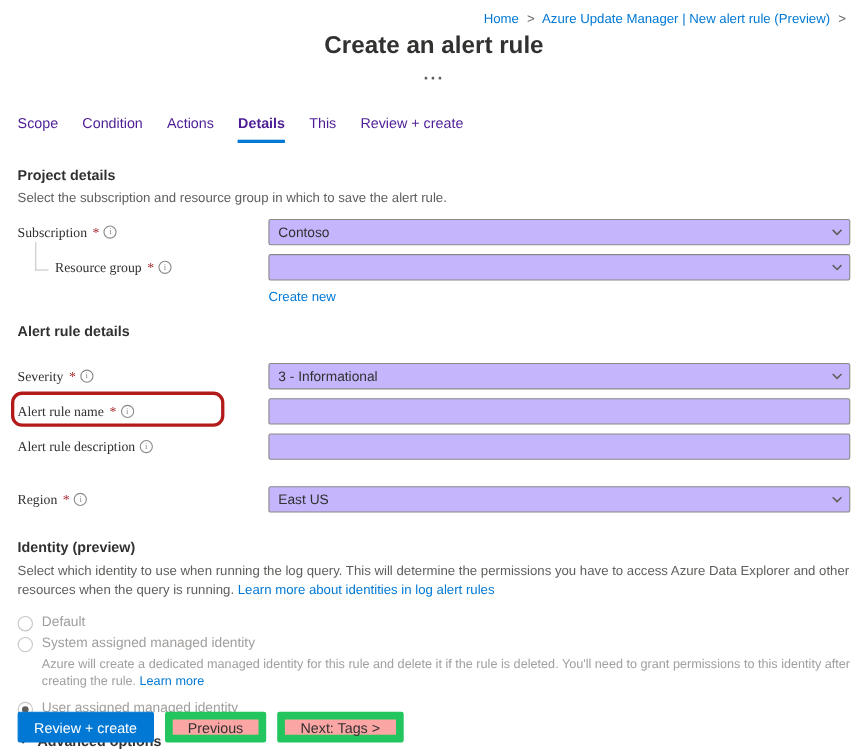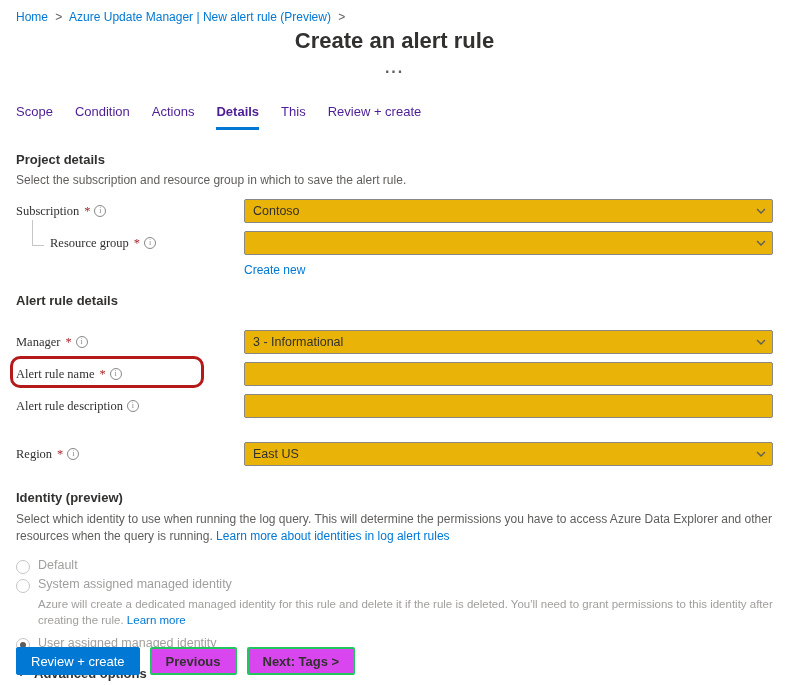--- a/index.html
+++ b/index.html
@@ -12,20 +12,21 @@
     width: 789px;
     height: 685px;
     overflow: hidden;
   }
   a { color: #0078d4; text-decoration: none; cursor: pointer; }
 
   .breadcrumb {
     padding: 10px 16px 2px;
     font-size: 12px;
     color: #605e5c;
+    text-align: right;
   }
   .breadcrumb span.sep { margin: 0 4px; color: #605e5c; }
 
   h1.page-title {
     margin: 0;
     padding: 2px 16px 18px;
     font-size: 22px;
     font-weight: 600;
     color: #323130;
     display: flex;
@@ -111,21 +112,21 @@
 
   input.text, .select {
     width: 100%;
     height: 24px;
     border: 1px solid #8a8886;
     border-radius: 2px;
     padding: 2px 24px 2px 8px;
     font-size: 12.5px;
     font-family: inherit;
     color: #323130;
-    background: #eab308;
+    background: #c4b5fd;
   }
   .select { position: relative; cursor: pointer; display:flex; align-items:center;}
   .select .chevron {
     position: absolute; right: 6px; top: 50%; transform: translateY(-50%);
   }
   .chevron svg { width: 10px; height: 10px; display: block; }
 
   .link-below { margin: 3px 0 16px 228px; font-size: 12px; }
 
   .highlight-box {
@@ -185,24 +186,23 @@
     border-radius: 2px;
     cursor: pointer;
     display:inline-flex; align-items:center;
   }
   .btn.primary {
     background: #0078d4;
     color: #fff;
     border: 1px solid #0078d4;
   }
   .btn.secondary {
-    background: #d946ef;
-    color: #323130;
-    border: 2px solid #22c55e;
-    font-weight: bold;
+    background: #fca5a5;
+    color: #323130;
+    border: 7px solid #22c55e;
   }
 
   .alert-name-wrap { position: relative; }
 </style>
 </head>
 <body>
 
 <div class="breadcrumb">
   <a>Home</a>
   <span class="sep">&gt;</span>
@@ -267,21 +267,21 @@
   </div>
   <div class="link-below">
     <a>Create new</a>
   </div>
 
   <div class="section-title">Alert rule details</div>
   <div class="section-gap"></div>
 
   <div class="field-row">
     <div class="field-label-col">
-      <span>Manager</span>
+      <span>Severity</span>
         <span class="req">*</span>
       <span class="info-icon">i</span>
     </div>
     <div class="field-input-col">
       <div class="select">
         <span>3 - Informational</span>
         <span class="chevron">
             <svg viewBox="0 0 10 10">
               <path d="M1 3 L5 7 L9 3" fill="none" stroke="#605e5c" stroke-width="1.4"></path>
             </svg>

